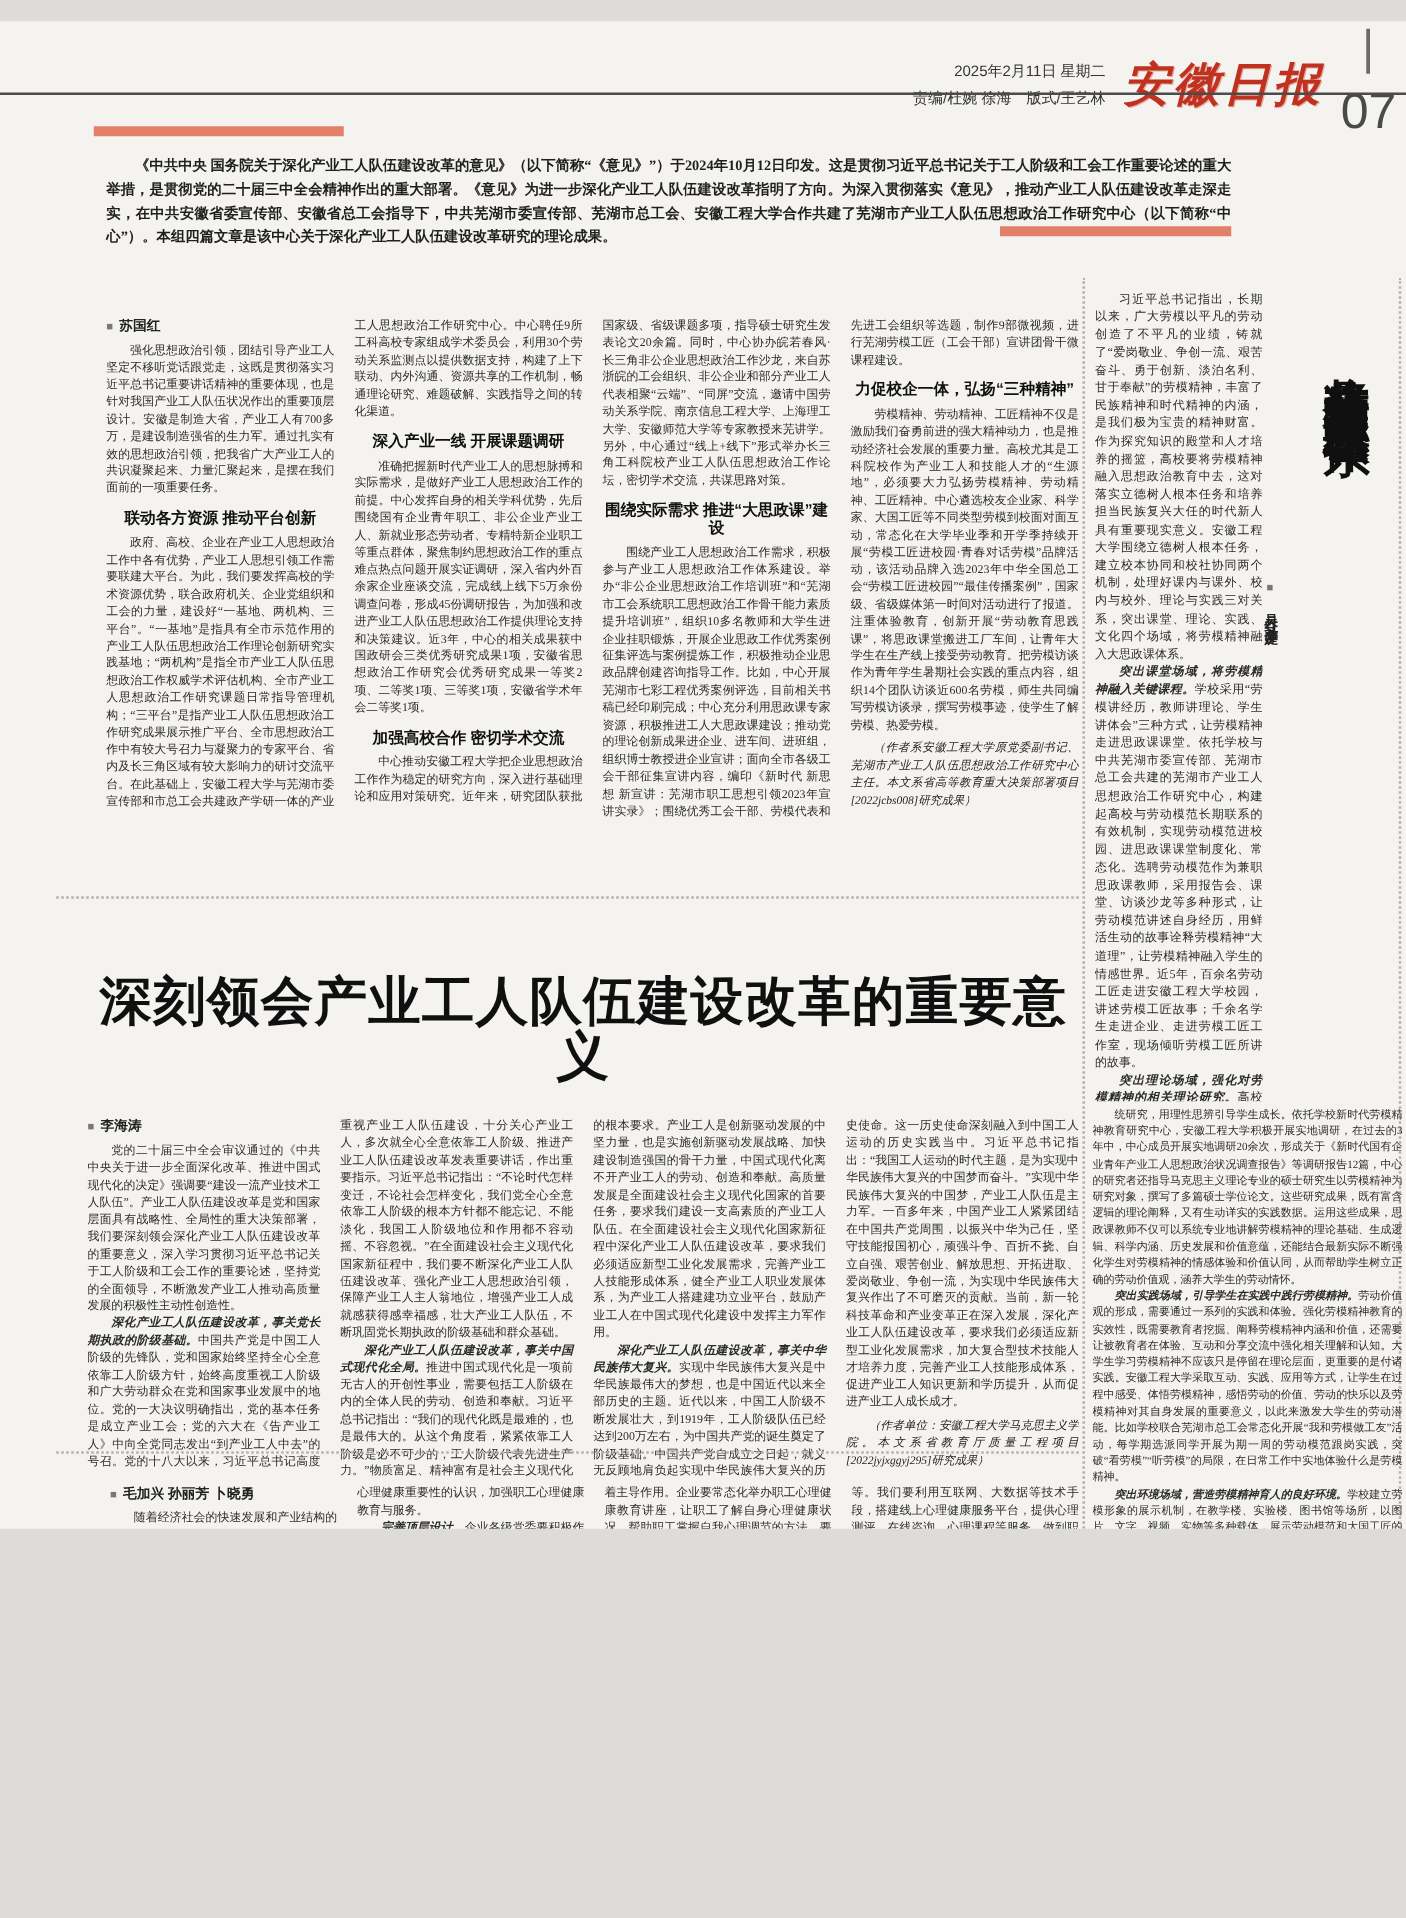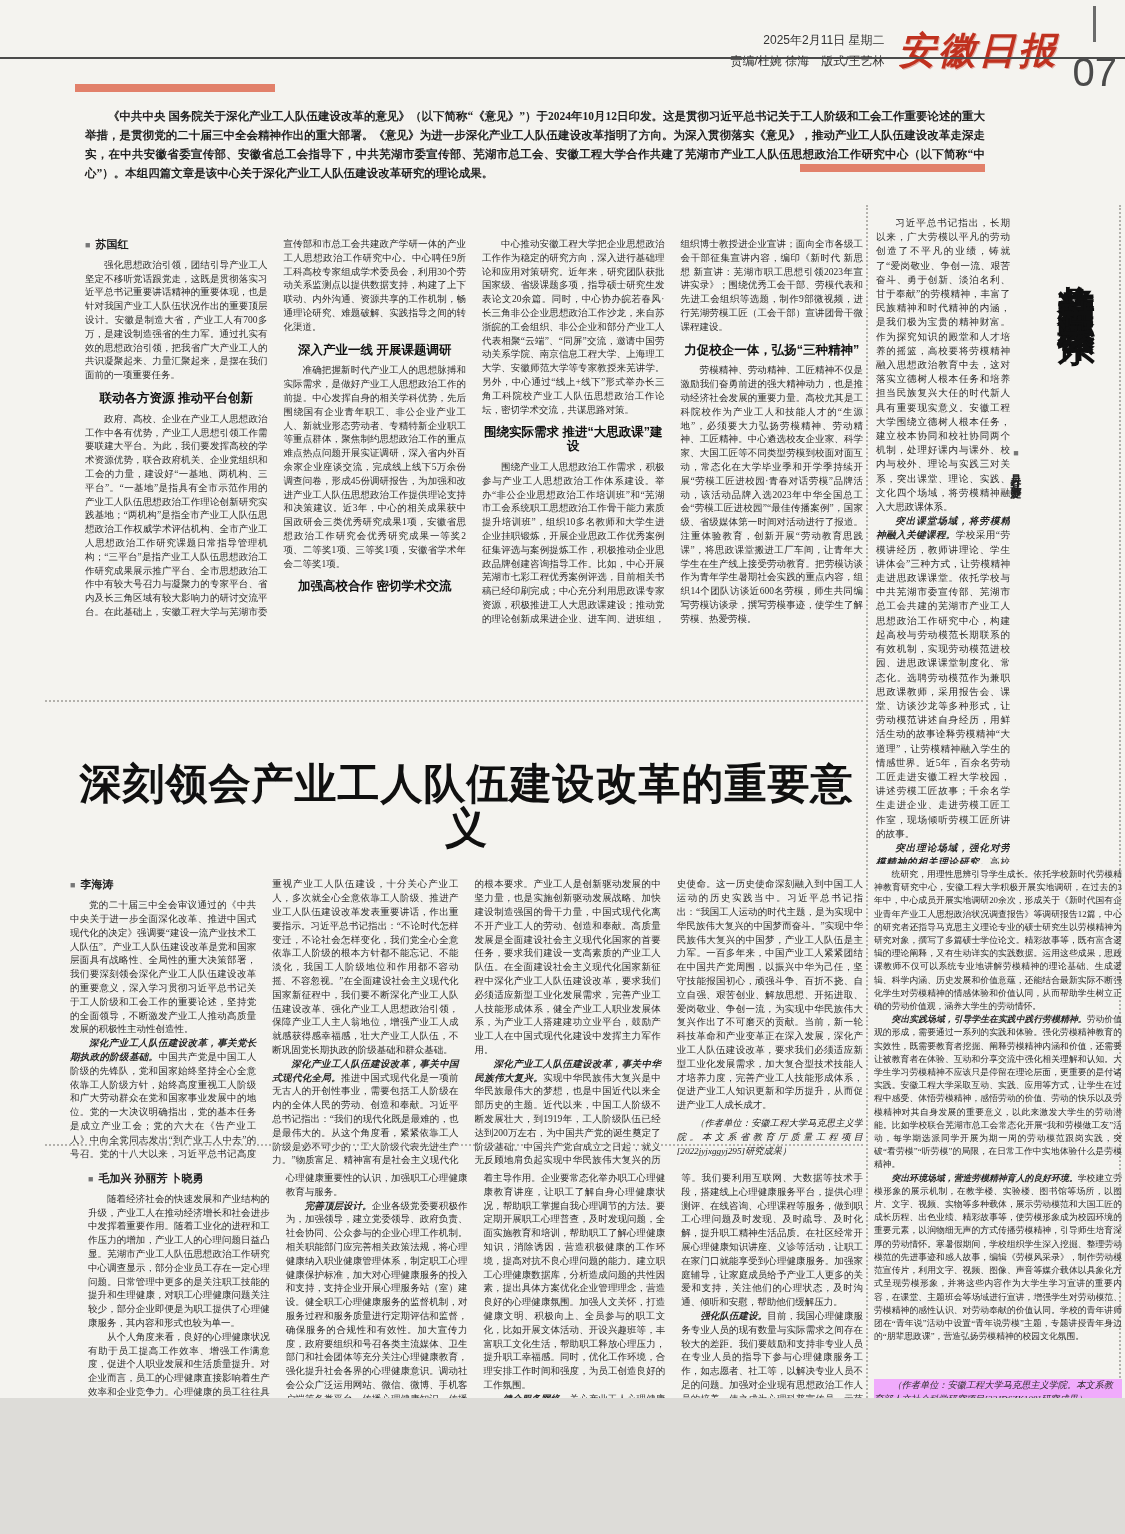--- a/index.html
+++ b/index.html
@@ -1,16 +1,16 @@
 <!DOCTYPE html>
 <html><head>
 <meta charset="utf-8">
 <style>
   html,body{margin:0;padding:0;background:#dddcd8;}
-  .page{position:relative;width:1125px;height:1398px;margin:0 auto;background:#f4f3ef;
+  .page{position:relative;width:1125px;height:1206px;margin:17px auto;background:#f4f3ef;
         overflow:hidden;font-family:"Liberation Serif","DejaVu Serif",serif;color:#2b2b2b;}
   
   .hdr{position:absolute;top:6px;right:8px;display:flex;align-items:center;gap:14px;}
   .hdr-meta{text-align:right;font-family:"Liberation Sans","DejaVu Sans",sans-serif;
             font-size:12px;line-height:1.7;color:#333;}
   .masthead{font-size:37px;font-weight:bold;color:#c0311f;letter-spacing:3px;
             font-family:"Liberation Serif","DejaVu Serif",serif;font-style:italic;
             text-shadow:1px 1px 0 rgba(192,49,31,.35);}
   .pageno-wrap{display:flex;align-items:center;gap:8px;flex-direction:column;}
   .pagebar{display:inline-block;width:3px;height:36px;background:#6b6b6b;}
@@ -102,20 +102,21 @@
       <h3 class="subhead">联动各方资源 推动平台创新</h3>
       <p class="para">政府、高校、企业在产业工人思想政治工作中各有优势，产业工人思想引领工作需要联建大平台。为此，我们要发挥高校的学术资源优势，联合政府机关、企业党组织和工会的力量，建设好“一基地、两机构、三平台”。“一基地”是指具有全市示范作用的产业工人队伍思想政治工作理论创新研究实践基地；“两机构”是指全市产业工人队伍思想政治工作权威学术评估机构、全市产业工人思想政治工作研究课题日常指导管理机构；“三平台”是指产业工人队伍思想政治工作研究成果展示推广平台、全市思想政治工作中有较大号召力与凝聚力的专家平台、省内及长三角区域有较大影响力的研讨交流平台。在此基础上，安徽工程大学与芜湖市委宣传部和市总工会共建政产学研一体的产业工人思想政治工作研究中心。中心聘任9所工科高校专家组成学术委员会，利用30个劳动关系监测点以提供数据支持，构建了上下联动、内外沟通、资源共享的工作机制，畅通理论研究、难题破解、实践指导之间的转化渠道。</p>
       <h3 class="subhead">深入产业一线 开展课题调研</h3>
       <p class="para">准确把握新时代产业工人的思想脉搏和实际需求，是做好产业工人思想政治工作的前提。中心发挥自身的相关学科优势，先后围绕国有企业青年职工、非公企业产业工人、新就业形态劳动者、专精特新企业职工等重点群体，聚焦制约思想政治工作的重点难点热点问题开展实证调研，深入省内外百余家企业座谈交流，完成线上线下5万余份调查问卷，形成45份调研报告，为加强和改进产业工人队伍思想政治工作提供理论支持和决策建议。近3年，中心的相关成果获中国政研会三类优秀研究成果1项，安徽省思想政治工作研究会优秀研究成果一等奖2项、二等奖1项、三等奖1项，安徽省学术年会二等奖1项。</p>
       <h3 class="subhead">加强高校合作 密切学术交流</h3>
       <p class="para">中心推动安徽工程大学把企业思想政治工作作为稳定的研究方向，深入进行基础理论和应用对策研究。近年来，研究团队获批国家级、省级课题多项，指导硕士研究生发表论文20余篇。同时，中心协办皖若春风·长三角非公企业思想政治工作沙龙，来自苏浙皖的工会组织、非公企业和部分产业工人代表相聚“云端”、“同屏”交流，邀请中国劳动关系学院、南京信息工程大学、上海理工大学、安徽师范大学等专家教授来芜讲学。另外，中心通过“线上+线下”形式举办长三角工科院校产业工人队伍思想政治工作论坛，密切学术交流，共谋思路对策。</p>
       <h3 class="subhead">围绕实际需求 推进“大思政课”建设</h3>
       <p class="para">围绕产业工人思想政治工作需求，积极参与产业工人思想政治工作体系建设。举办“非公企业思想政治工作培训班”和“芜湖市工会系统职工思想政治工作骨干能力素质提升培训班”，组织10多名教师和大学生进企业挂职锻炼，开展企业思政工作优秀案例征集评选与案例提炼工作，积极推动企业思政品牌创建咨询指导工作。比如，中心开展芜湖市七彩工程优秀案例评选，目前相关书稿已经印刷完成；中心充分利用思政课专家资源，积极推进工人大思政课建设；推动党的理论创新成果进企业、进车间、进班组，组织博士教授进企业宣讲；面向全市各级工会干部征集宣讲内容，编印《新时代 新思想 新宣讲：芜湖市职工思想引领2023年宣讲实录》；围绕优秀工会干部、劳模代表和先进工会组织等选题，制作9部微视频，进行芜湖劳模工匠（工会干部）宣讲团骨干微课程建设。</p>
       <h3 class="subhead">力促校企一体，弘扬“三种精神”</h3>
       <p class="para">劳模精神、劳动精神、工匠精神不仅是激励我们奋勇前进的强大精神动力，也是推动经济社会发展的重要力量。高校尤其是工科院校作为产业工人和技能人才的“生源地”，必须要大力弘扬劳模精神、劳动精神、工匠精神。中心遴选校友企业家、科学家、大国工匠等不同类型劳模到校面对面互动，常态化在大学毕业季和开学季持续开展“劳模工匠进校园·青春对话劳模”品牌活动，该活动品牌入选2023年中华全国总工会“劳模工匠进校园”“最佳传播案例”，国家级、省级媒体第一时间对活动进行了报道。注重体验教育，创新开展“劳动教育思践课”，将思政课堂搬进工厂车间，让青年大学生在生产线上接受劳动教育。把劳模访谈作为青年学生暑期社会实践的重点内容，组织14个团队访谈近600名劳模，师生共同编写劳模访谈录，撰写劳模事迹，使学生了解劳模、热爱劳模。</p>
+      <p class="attrib">（作者系安徽工程大学原党委副书记、芜湖市产业工人队伍思想政治工作研究中心主任。本文系省高等教育重大决策部署项目[2022jcbs008]研究成果）</p>
     </div>
   </section>
 
   <div class="dot-h dh1"></div>
 
   <section class="a2">
     <h1 class="headline">深刻领会产业工人队伍建设改革的重要意义</h1>
     <div class="body">
       <div class="byline"><span class="sq">■</span><span>李海涛</span></div>
       <p class="para">党的二十届三中全会审议通过的《中共中央关于进一步全面深化改革、推进中国式现代化的决定》强调要“建设一流产业技术工人队伍”。产业工人队伍建设改革是党和国家层面具有战略性、全局性的重大决策部署，我们要深刻领会深化产业工人队伍建设改革的重要意义，深入学习贯彻习近平总书记关于工人阶级和工会工作的重要论述，坚持党的全面领导，不断激发产业工人推动高质量发展的积极性主动性创造性。</p>
@@ -146,21 +147,21 @@
 
   <aside>
     <div class="sb-top">
       <p class="para">习近平总书记指出，长期以来，广大劳模以平凡的劳动创造了不平凡的业绩，铸就了“爱岗敬业、争创一流、艰苦奋斗、勇于创新、淡泊名利、甘于奉献”的劳模精神，丰富了民族精神和时代精神的内涵，是我们极为宝贵的精神财富。作为探究知识的殿堂和人才培养的摇篮，高校要将劳模精神融入思想政治教育中去，这对落实立德树人根本任务和培养担当民族复兴大任的时代新人具有重要现实意义。安徽工程大学围绕立德树人根本任务，建立校本协同和校社协同两个机制，处理好课内与课外、校内与校外、理论与实践三对关系，突出课堂、理论、实践、文化四个场域，将劳模精神融入大思政课体系。</p>
       <p class="para"><span class="lead">突出课堂场域，将劳模精神融入关键课程。</span><span>学校采用“劳模讲经历，教师讲理论、学生讲体会”三种方式，让劳模精神走进思政课课堂。依托学校与中共芜湖市委宣传部、芜湖市总工会共建的芜湖市产业工人思想政治工作研究中心，构建起高校与劳动模范长期联系的有效机制，实现劳动模范进校园、进思政课课堂制度化、常态化。选聘劳动模范作为兼职思政课教师，采用报告会、课堂、访谈沙龙等多种形式，让劳动模范讲述自身经历，用鲜活生动的故事诠释劳模精神“大道理”，让劳模精神融入学生的情感世界。近5年，百余名劳动工匠走进安徽工程大学校园，讲述劳模工匠故事；千余名学生走进企业、走进劳模工匠工作室，现场倾听劳模工匠所讲的故事。</span></p>
       <p class="para"><span class="lead">突出理论场域，强化对劳模精神的相关理论研究。</span><span>高校要充分发挥专业教师理论特长，对劳模精神进行系</span></p>
     </div>
     <div class="sb-byline"><span class="sq">■</span><span>吴月红 吴梦婕</span></div>
     <h1 class="sb-headline">将劳模精神融入『大思政课』体系</h1>
     <div class="sb-bottom">
-      <p class="para">统研究，用理性思辨引导学生成长。依托学校新时代劳模精神教育研究中心，安徽工程大学积极开展实地调研，在过去的3年中，中心成员开展实地调研20余次，形成关于《新时代国有企业青年产业工人思想政治状况调查报告》等调研报告12篇，中心的研究者还指导马克思主义理论专业的硕士研究生以劳模精神为研究对象，撰写了多篇硕士学位论文。精彩故事等，既有富含逻辑的理论阐释，又有生动详实的实践数据。运用这些成果，思政课教师不仅可以系统专业地讲解劳模精神的理论基础、生成逻辑、科学内涵、历史发展和价值意蕴，还能结合最新实际不断强化学生对劳模精神的情感体验和价值认同，从而帮助学生树立正确的劳动价值观，涵养大学生的劳动情怀。</p>
+      <p class="para">统研究，用理性思辨引导学生成长。依托学校新时代劳模精神教育研究中心，安徽工程大学积极开展实地调研，在过去的3年中，中心成员开展实地调研20余次，形成关于《新时代国有企业青年产业工人思想政治状况调查报告》等调研报告12篇，中心的研究者还指导马克思主义理论专业的硕士研究生以劳模精神为研究对象，撰写了多篇硕士学位论文。这些研究成果，既有富含逻辑的理论阐释，又有生动详实的实践数据。运用这些成果，思政课教师不仅可以系统专业地讲解劳模精神的理论基础、生成逻辑、科学内涵、历史发展和价值意蕴，还能结合最新实际不断强化学生对劳模精神的情感体验和价值认同，从而帮助学生树立正确的劳动价值观，涵养大学生的劳动情怀。</p>
       <p class="para"><span class="lead">突出实践场域，引导学生在实践中践行劳模精神。</span><span>劳动价值观的形成，需要通过一系列的实践和体验。强化劳模精神教育的实效性，既需要教育者挖掘、阐释劳模精神内涵和价值，还需要让被教育者在体验、互动和分享交流中强化相关理解和认知。大学生学习劳模精神不应该只是停留在理论层面，更重要的是付诸实践。安徽工程大学采取互动、实践、应用等方式，让学生在过程中感受、体悟劳模精神，感悟劳动的价值、劳动的快乐以及劳模精神对其自身发展的重要意义，以此来激发大学生的劳动潜能。比如学校联合芜湖市总工会常态化开展“我和劳模做工友”活动，每学期选派同学开展为期一周的劳动模范跟岗实践，突破“看劳模”“听劳模”的局限，在日常工作中实地体验什么是劳模精神。</span></p>
       <p class="para"><span class="lead">突出环境场域，营造劳模精神育人的良好环境。</span><span>学校建立劳模形象的展示机制，在教学楼、实验楼、图书馆等场所，以图片、文字、视频、实物等多种载体，展示劳动模范和大国工匠的成长历程、出色业绩、精彩故事等，使劳模形象成为校园环境的重要元素，以润物细无声的方式传播劳模精神，引导师生培育深厚的劳动情怀。寒暑假期间，学校组织学生深入挖掘、整理劳动模范的先进事迹和感人故事，编辑《劳模风采录》，制作劳动模范宣传片，利用文字、视频、图像、声音等媒介载体以具象化方式呈现劳模形象，并将这些内容作为大学生学习宣讲的重要内容，在课堂、主题班会等场域进行宣讲，增强学生对劳动模范、劳模精神的感性认识、对劳动奉献的价值认同。学校的青年讲师团在“青年说”活动中设置“青年说劳模”主题，专题讲授青年身边的“朋辈思政课”，营造弘扬劳模精神的校园文化氛围。</span></p>
     </div>
     <p class="sb-attrib">（作者单位：安徽工程大学马克思主义学院。本文系教育部人文社会科学研究项目[22JDSZK108]研究成果）</p>
     <div class="stamp">
       <span>知库</span>
     </div>
   </aside>
 
 </div>

